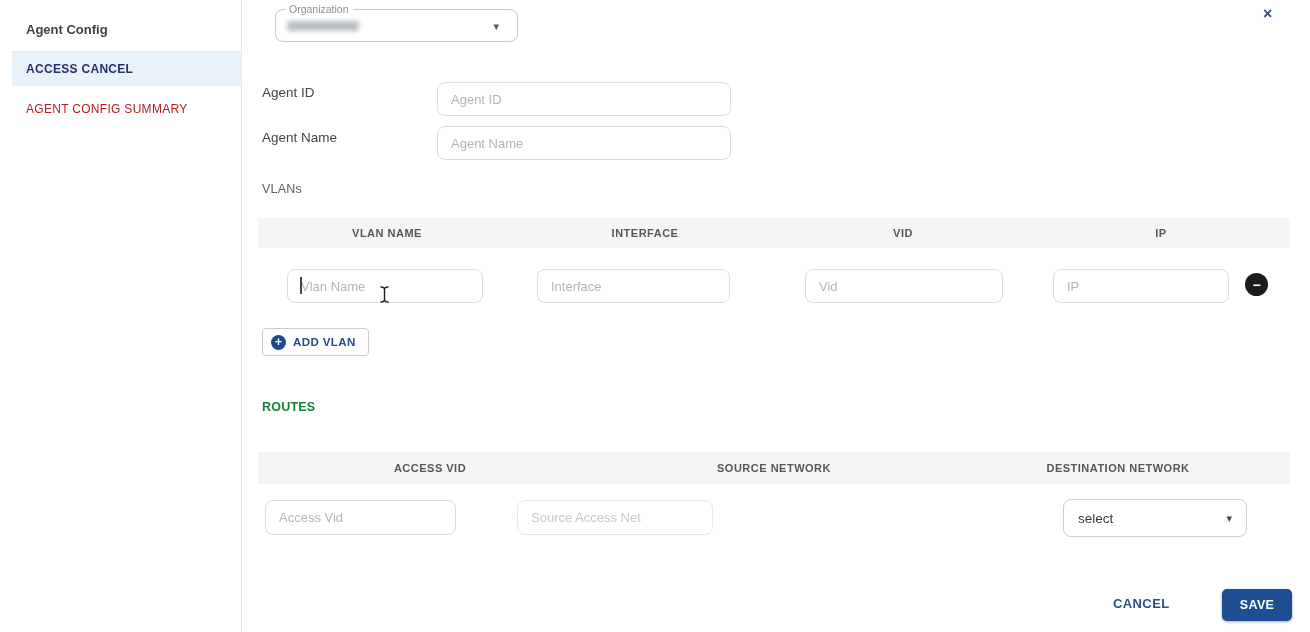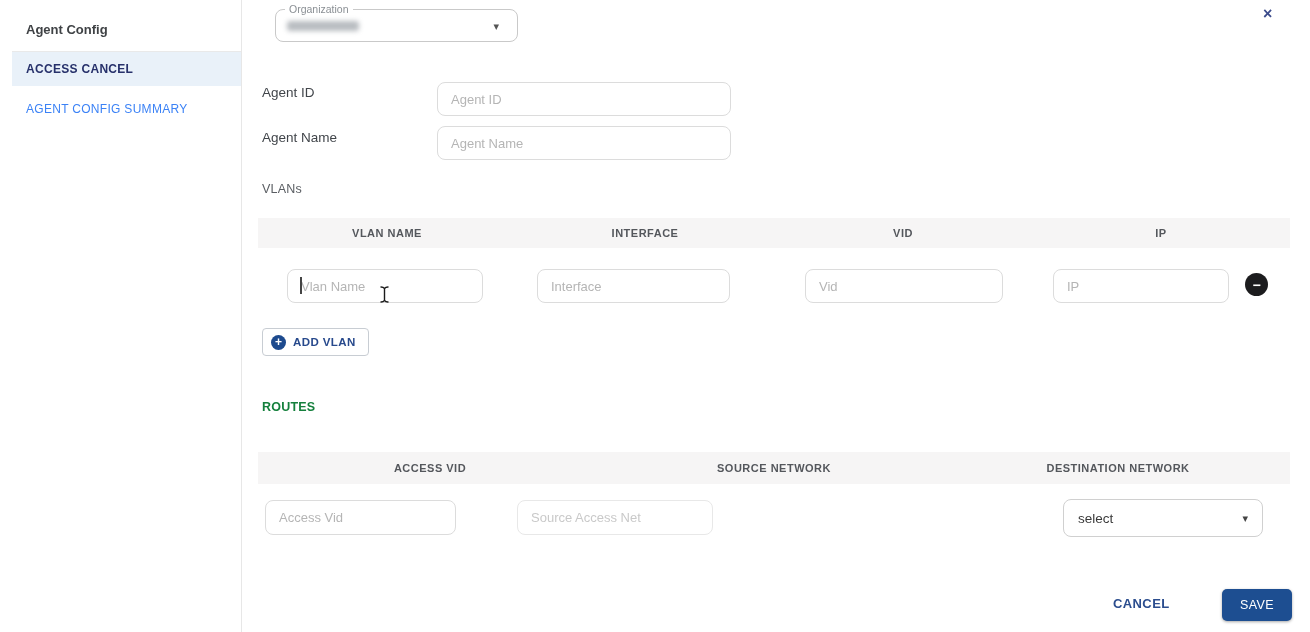--- a/index.html
+++ b/index.html
@@ -4,21 +4,21 @@
 <style>
   * { margin:0; padding:0; box-sizing:border-box; }
   html,body { background:#ffffff; }
   body { font-family:"Liberation Sans", sans-serif; }
   .screen { position:relative; width:1310px; height:632px; background:#ffffff; overflow:hidden; }
 
   
   .sidebar { position:absolute; left:12px; top:0; width:230px; height:632px; background:#ffffff; border-right:1px solid #e7e7e7; }
   .dialog-title { padding:22px 14px 14px 14px; font-size:13px; font-weight:700; color:#3f4245; }
   .sidebar-divider { border:none; border-top:1px solid #e9e9e9; }
-  .side-item { height:38px; display:flex; align-items:center; padding-left:14px; font-size:12px; letter-spacing:.3px; color:#3b82f6; cursor:pointer; }
+  .side-item { height:38px; display:flex; align-items:center; padding-left:14px; font-size:12px; letter-spacing:.3px; color:#b91c1c; cursor:pointer; }
   .side-item.selected { background:#e9f1f9; color:#27316b; font-weight:700; height:34px; }
   .side-item + .side-item { margin-top:4px; }
 
   
   .close-btn { position:absolute; left:1263px; top:6px; font-size:16px; font-weight:700; color:#3c4c8c; cursor:pointer; line-height:1; }
 
   
   .org-field { position:absolute; left:275px; top:9px; width:243px; height:33px; border:1px solid #c9c9c9; border-radius:8px; background:#fff; }
   .org-label { position:absolute; top:-7px; left:9px; background:#fff; padding:0 4px; font-size:10.5px; color:#8a8f94; }
   .org-value-blur { position:absolute; left:11px; top:11px; width:72px; height:10px; border-radius:3px; background:#9aa0a6; filter:blur(2.5px); opacity:.7; }
@@ -49,30 +49,30 @@
   .add-vlan-btn { position:absolute; left:262px; top:328px; height:28px; display:inline-flex; align-items:center; gap:7px;
                   padding:0 12px 0 8px; border:1px solid #c8cdd3; border-radius:4px; background:#fff; cursor:pointer; }
   .plus-circle { width:15px; height:15px; border-radius:50%; background:#1d4a8e; color:#fff; display:flex; align-items:center; justify-content:center;
                  font-size:12px; font-weight:700; line-height:1; }
   .add-vlan-label { font-size:11.5px; font-weight:700; color:#27498c; letter-spacing:.4px; }
 
   
   .route-input { position:absolute; top:500px; height:35px; }
   .route-input.faded { border-color:#e8e8e8; }
   .route-input.faded::placeholder { color:#c9c9c9; }
-  .service-select { position:absolute; left:1063px; top:499px; width:200px; height:38px; border:1px solid #d0d0d0; border-radius:8px;
+  .service-select { position:absolute; left:1063px; top:499px; width:184px; height:38px; border:1px solid #d0d0d0; border-radius:8px;
                     background:#fff; display:flex; align-items:center; padding:0 14px; cursor:pointer; }
   .service-select-value { font-size:13.5px; color:#3a3a3a; }
   .service-select .caret { margin-left:auto; color:#444; }
 
   
   .cancel-btn { position:absolute; left:1113px; top:596px; font-size:13px; font-weight:700; color:#2b4d8e; letter-spacing:.4px;
                 background:none; border:none; cursor:pointer; font-family:"Liberation Sans", sans-serif; }
   .save-btn { position:absolute; left:1222px; top:589px; width:70px; height:32px; background:#1d4e91; color:#ffffff; border:none;
-              border-radius:5px; font-size:12.5px; font-weight:400; letter-spacing:.4px; cursor:pointer;
+              border-radius:5px; font-size:12.5px; font-weight:700; letter-spacing:.4px; cursor:pointer;
               box-shadow:0 1px 3px rgba(0,0,0,.35); font-family:"Liberation Sans", sans-serif; }
 </style>
 </head>
 <body>
 
 <div class="screen">
 
   <div class="sidebar">
     <div class="dialog-title">Agent Config</div>
     <hr class="sidebar-divider">

